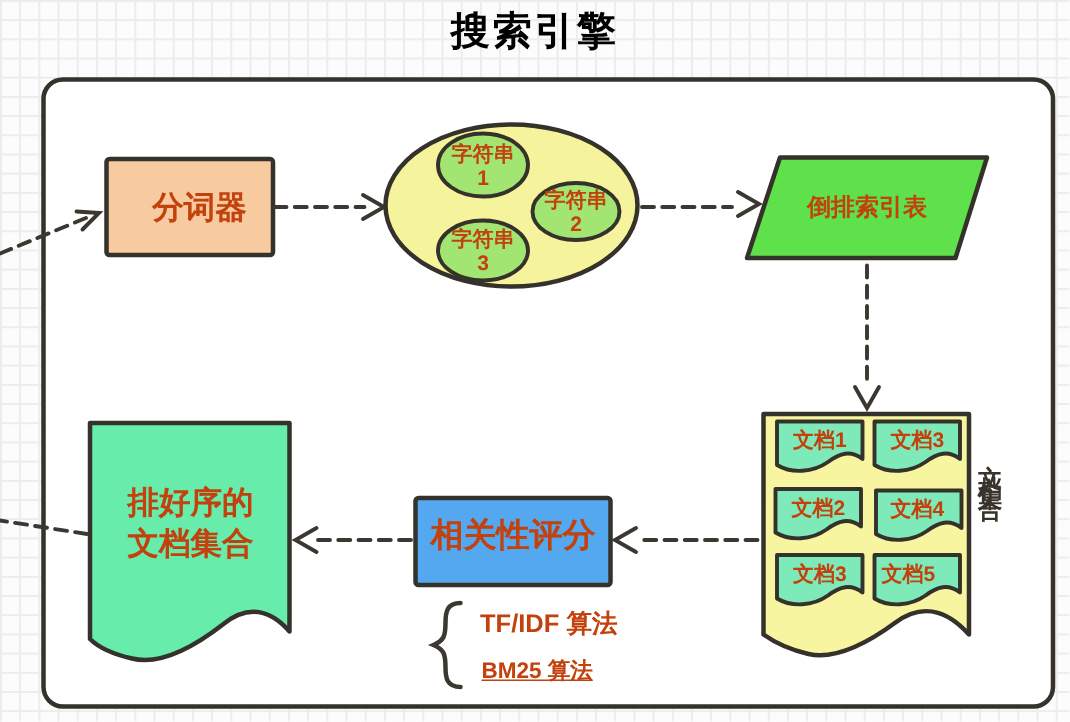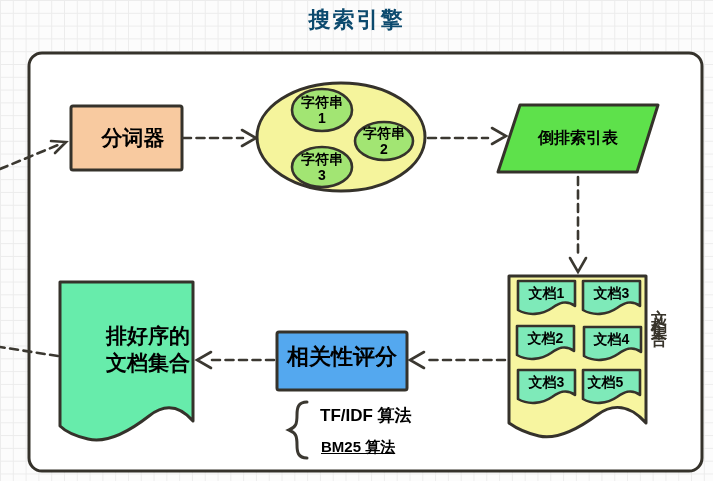--- a/index.html
+++ b/index.html
@@ -8,26 +8,26 @@
     font-family:"Liberation Sans","DejaVu Sans",sans-serif;
     background-color:#fcfcfc;
     background-image:
       linear-gradient(#ececec 1px, transparent 1px),
       linear-gradient(90deg, #ececec 1px, transparent 1px);
     background-size:12.8px 12.8px;
   }
   .abs{position:absolute;}
   .lbl{
     position:absolute;display:flex;align-items:center;justify-content:center;
-    text-align:center;font-weight:700;color:#000000;pointer-events:none;
+    text-align:center;font-weight:700;color:#c2410c;pointer-events:none;
   }
   .pre{white-space:pre-line;}
   #title{
     left:0;top:2px;width:713px;height:36px;
-    font-size:22px;letter-spacing:2px;color:#0c4a6e;
+    font-size:26px;letter-spacing:2px;color:#000000;
   }
   #watermark{
     left:243px;top:212px;font-size:35px;font-weight:400;
     color:#e8e8e8;letter-spacing:1px;font-style:normal;
   }
   #side-label{
     left:648px;top:297px;writing-mode:vertical-rl;
     font-size:16px;letter-spacing:7px;color:#38342b;font-weight:700;
   }
   svg{position:absolute;left:0;top:0;}
@@ -122,17 +122,17 @@
 <div class="lbl" style="left:583px;top:281px;width:57px;height:26px;font-size:14px;">文档3</div>
 <div class="lbl" style="left:517px;top:326px;width:57px;height:26px;font-size:14px;">文档2</div>
 <div class="lbl" style="left:584px;top:327px;width:55px;height:26px;font-size:14px;">文档4</div>
 <div class="lbl" style="left:518px;top:370px;width:57px;height:26px;font-size:14px;">文档3</div>
 <div class="lbl" style="left:583px;top:370px;width:45px;height:26px;font-size:14px;">文档5</div>
 
 <div id="side-label" class="abs">文档集合</div>
 
 <div class="lbl" style="left:277px;top:332px;width:130px;height:49px;font-size:22px;">相关性评分</div>
 
-<div class="lbl pre" style="left:60px;top:316px;width:134px;height:66px;font-size:21px;line-height:1.3;margin-left:21px;">排好序的
+<div class="lbl pre" style="left:60px;top:316px;width:134px;height:66px;font-size:21px;line-height:1.3;">排好序的
 文档集合</div>
 
 <div class="lbl" style="left:320px;top:405px;width:110px;height:20px;font-size:17px;justify-content:flex-start;">TF/IDF 算法</div>
 <div class="lbl" style="left:321px;top:437px;width:110px;height:20px;font-size:15px;justify-content:flex-start;text-decoration:underline;">BM25 算法</div>
 
 </body></html>

